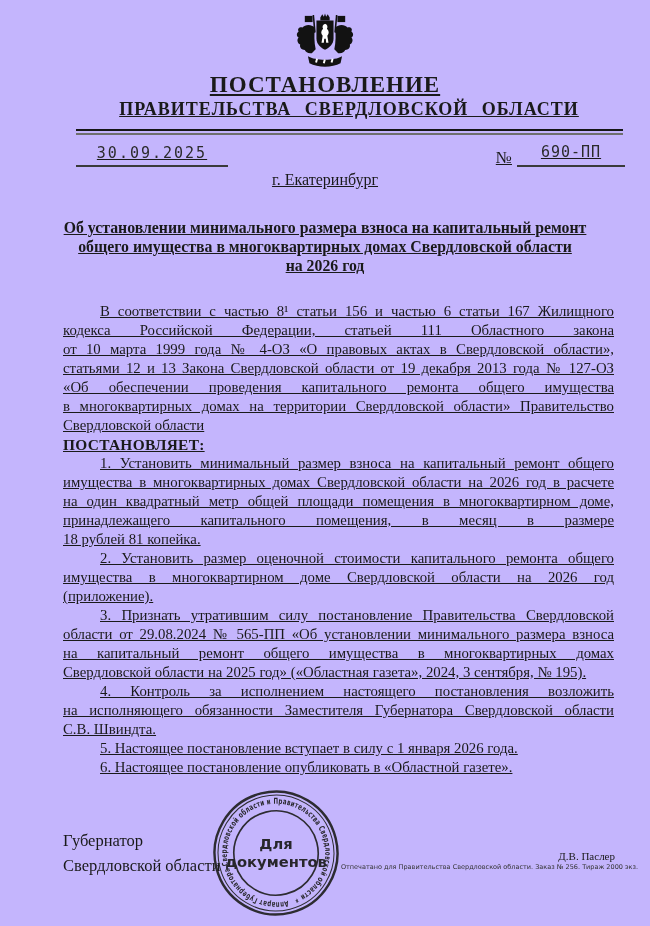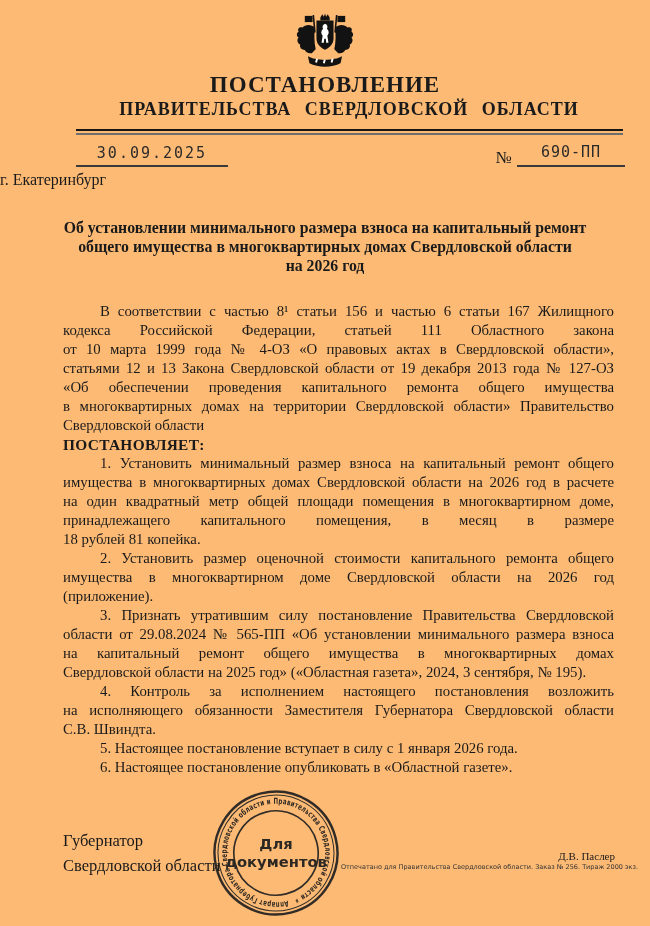--- a/index.html
+++ b/index.html
@@ -1,19 +1,20 @@
 <!DOCTYPE html>
 <html><head>
 <meta charset="utf-8">
 <style>
   html,body{margin:0;padding:0;background:#ffffff;}
   .page{
     position:relative; width:650px; height:926px; overflow:hidden;
-    background:#fdba74; color:#1a1a1a;
+    background:#c4b5fd; color:#1a1a1a;
     font-family:"Liberation Serif", serif;
+    text-decoration:underline;
   }
   
   .emblem{width:78px; height:59px; margin:12px auto 0; display:block;}
   .doc-type{
     text-align:center; font-weight:bold; font-size:23px; letter-spacing:1px;
     line-height:26px; margin-top:1px;
   }
   .issuer{
     text-align:center; font-weight:bold; font-size:18px; letter-spacing:1px;
     word-spacing:8px; line-height:22px; margin-top:0px;margin-left:48px;
@@ -32,21 +33,21 @@
     border-bottom:2px solid #3a3a3a; font-size:15px; letter-spacing:2px;
     padding-bottom:3px; color:#2b2b2b;
   }
   .num-group{display:flex; align-items:flex-end; gap:5px;}
   .num-sign{font-size:17px; line-height:17px; padding-bottom:1px;}
   .num-field{
     display:inline-block; width:108px; text-align:center;
     border-bottom:2px solid #3a3a3a; font-size:15px; letter-spacing:1px;
     padding-bottom:4px; color:#2b2b2b;
   }
-  .city{ font-size:16px; margin-top:4px; }
+  .city{ text-align:center; font-size:16px; margin-top:4px; }
   
   .doc-title{
     margin-top:29px; text-align:center; font-weight:bold;
     font-size:15.8px; line-height:19px;
   }
   
   .body-text{ margin:27px 36px 0 63px; font-size:14.8px; line-height:19px; }
   .pline{ text-align:justify; text-align-last:justify; }
   .pline.pl-first{ text-indent:37px; }
   .pline.pl-last{ text-align-last:left; }

